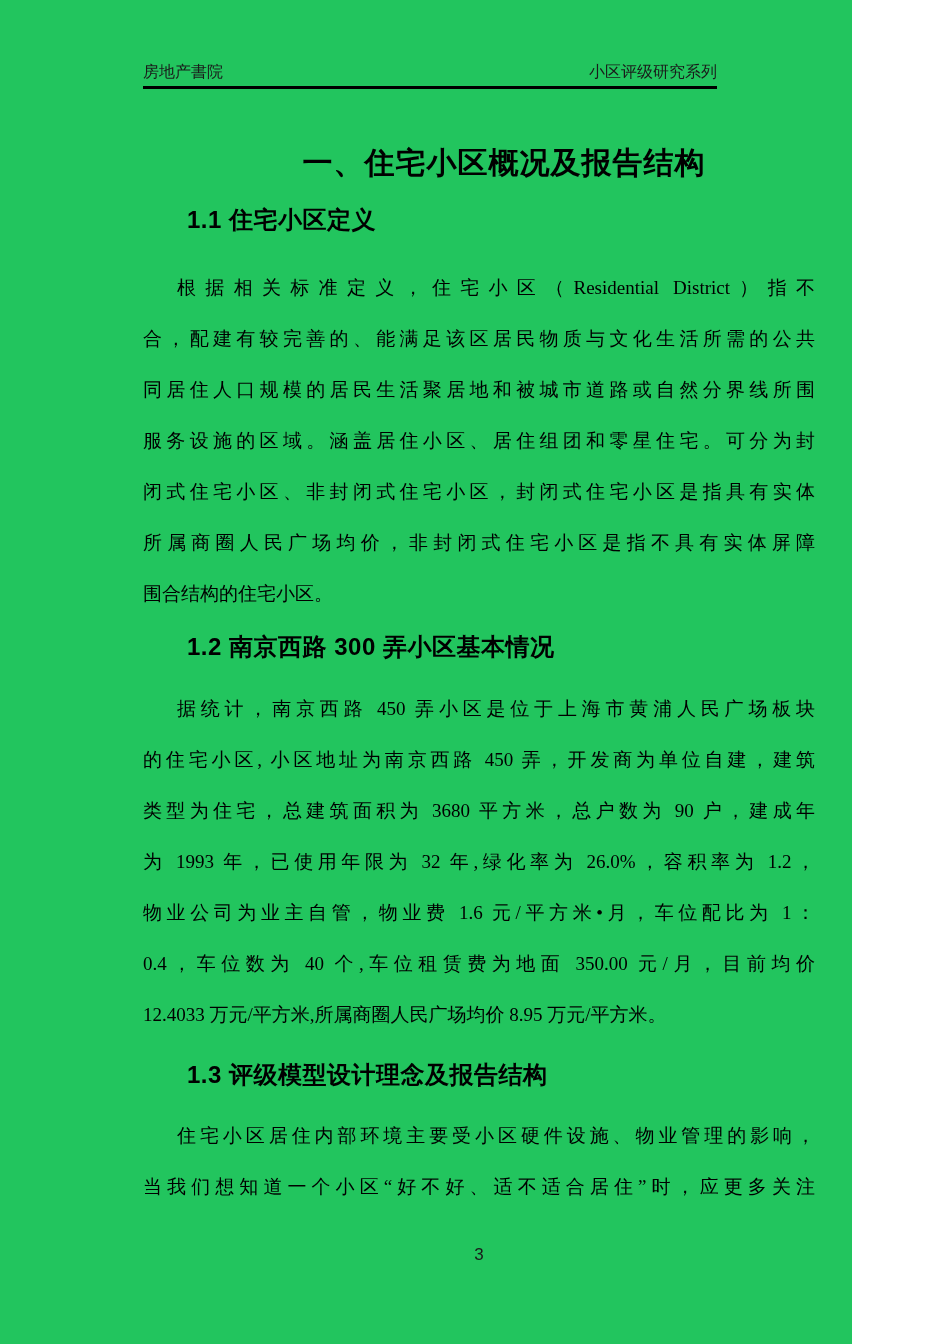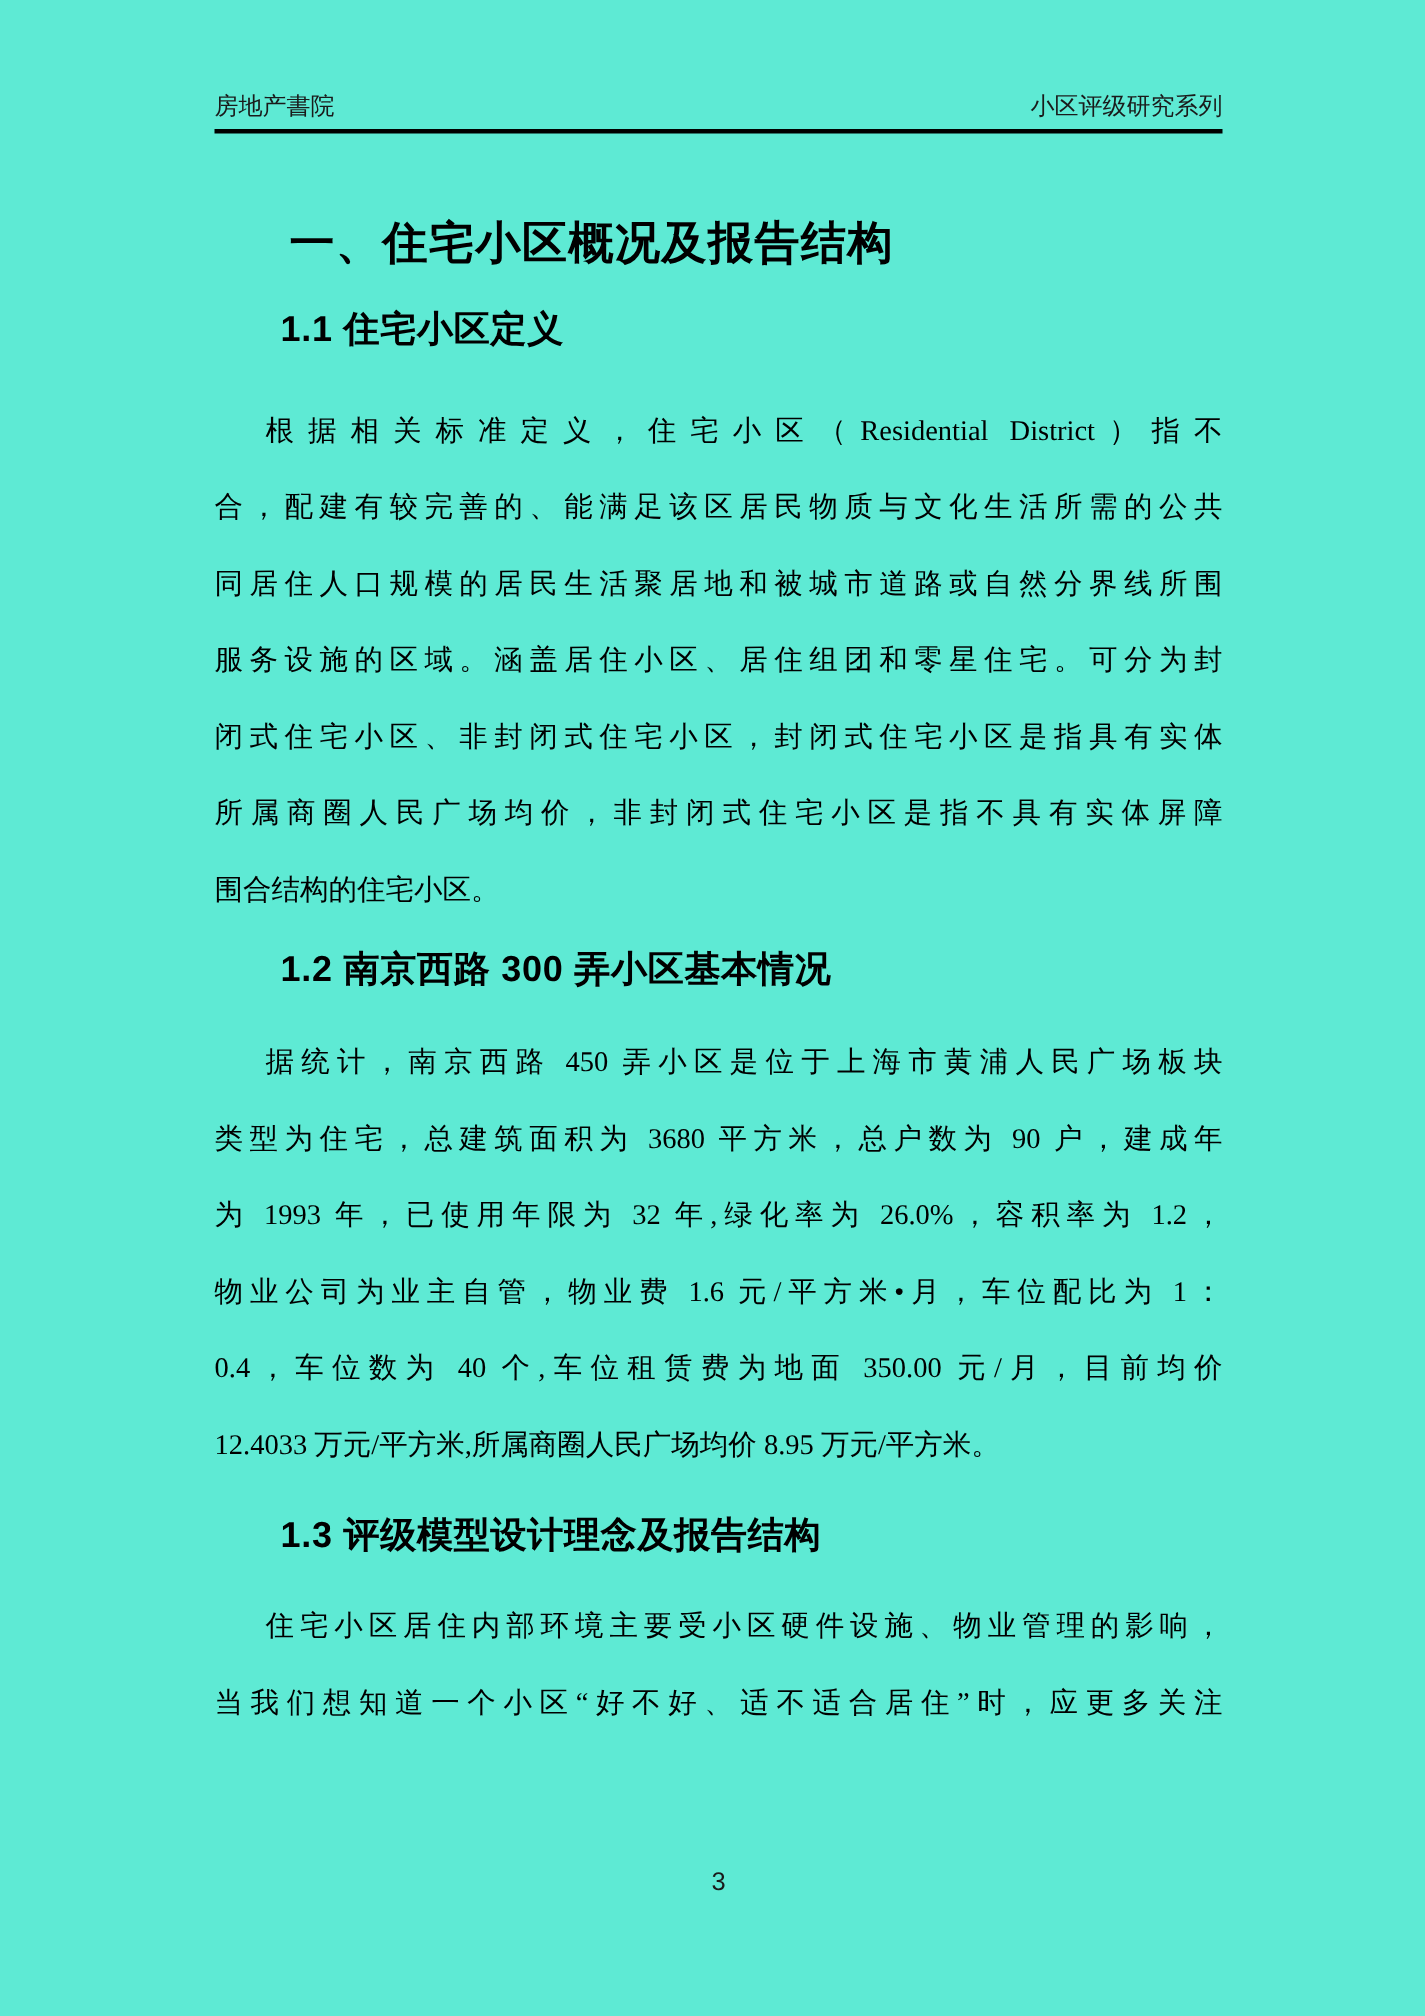--- a/index.html
+++ b/index.html
@@ -2,23 +2,23 @@
 <html><head>
 <meta charset="utf-8">
 <style>
   html, body {
     margin: 0;
     padding: 0;
     background: #ffffff;
   }
   .page {
     position: relative;
-    width: 950px;
+    width: 852px;
     height: 1344px;
-    background: #5eead4;
+    background: #22c55e;
     color: #000000;
     overflow: hidden;
     text-decoration: underline;
   }
   
   .page-header {
     position: absolute;
     left: 143px;
     right: 135px;
     top: 62px;
@@ -40,20 +40,21 @@
     top: 145px;
   }
   .chapter {
     margin: 0;
     padding-left: 50px;
     font-family: "Liberation Sans", "DejaVu Sans", sans-serif;
     font-weight: bold;
     font-size: 30px;
     line-height: 36px;
     letter-spacing: 1px;
+    text-align: center;
   }
   .section {
     margin: 0;
     padding-left: 44px;
     font-family: "Liberation Sans", "DejaVu Sans", sans-serif;
     font-weight: bold;
     font-size: 24px;
     line-height: 30px;
     letter-spacing: 0.5px;
   }
@@ -115,20 +116,21 @@
         <div class="line">服务设施的区域。涵盖居住小区、居住组团和零星住宅。可分为封</div>
         <div class="line">闭式住宅小区、非封闭式住宅小区，封闭式住宅小区是指具有实体</div>
         <div class="line">所属商圈人民广场均价，非封闭式住宅小区是指不具有实体屏障</div>
         <div class="line last-flow">围合结构的住宅小区。</div>
       </div>
 
     <h2 class="section s2">1.2 南京西路 300 弄小区基本情况</h2>
 
     <div class="para p2">
         <div class="line first-indent">据统计，南京西路 450 弄小区是位于上海市黄浦人民广场板块</div>
+        <div class="line">的住宅小区, 小区地址为南京西路 450 弄，开发商为单位自建，建筑</div>
         <div class="line">类型为住宅，总建筑面积为 3680 平方米，总户数为 90 户，建成年</div>
         <div class="line">为 1993 年，已使用年限为 32 年,绿化率为 26.0%，容积率为 1.2，</div>
         <div class="line">物业公司为业主自管，物业费 1.6 元/平方米•月，车位配比为 1：</div>
         <div class="line">0.4，车位数为 40 个,车位租赁费为地面 350.00 元/月，目前均价</div>
         <div class="line last-flow">12.4033 万元/平方米,所属商圈人民广场均价 8.95 万元/平方米。</div>
       </div>
 
     <h2 class="section s3">1.3 评级模型设计理念及报告结构</h2>
 
     <div class="para p3">

